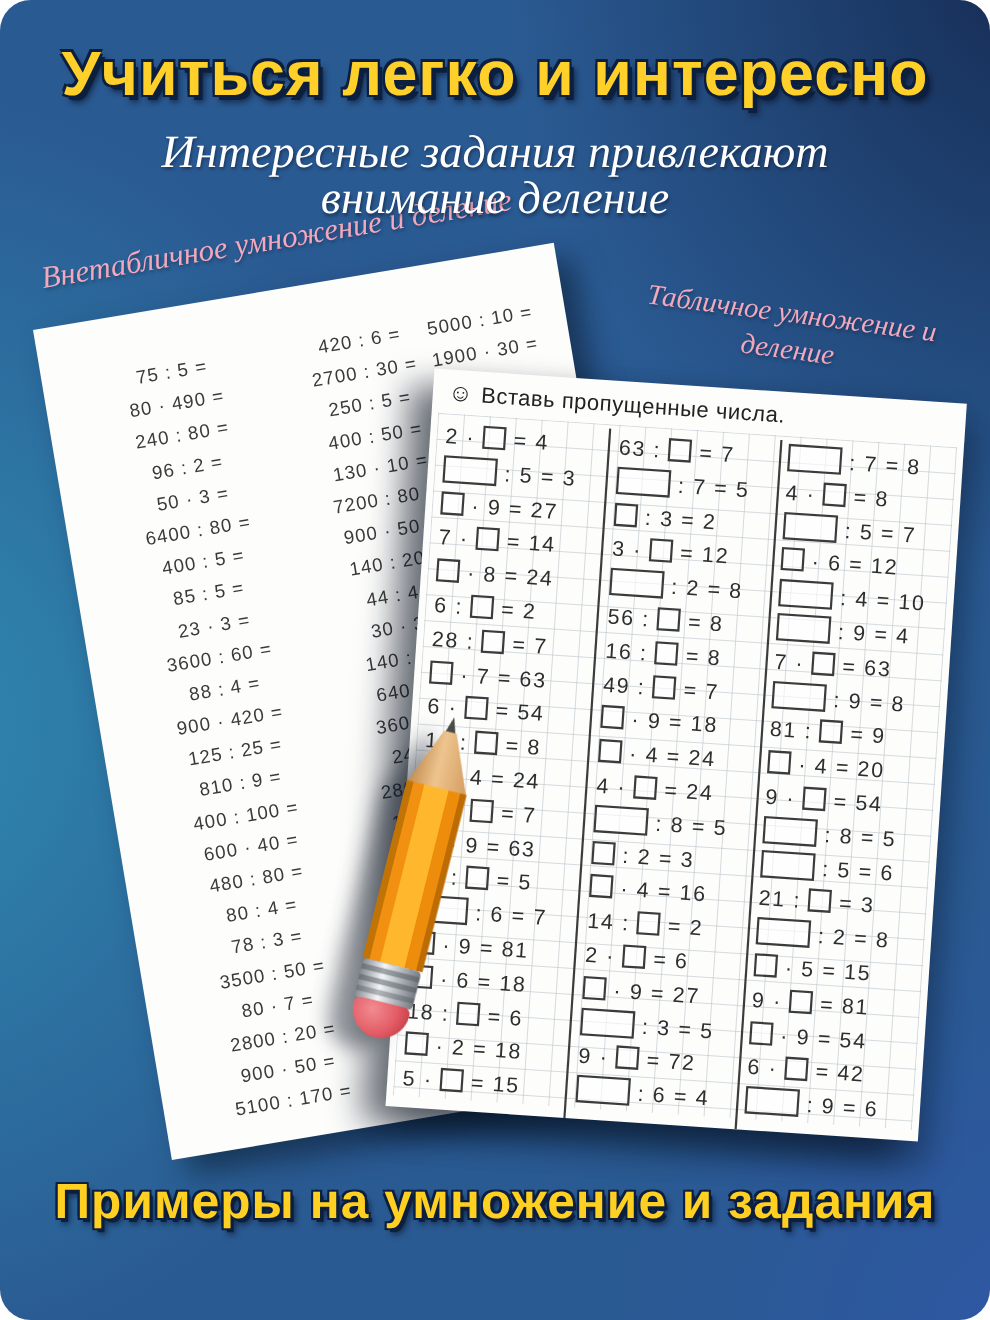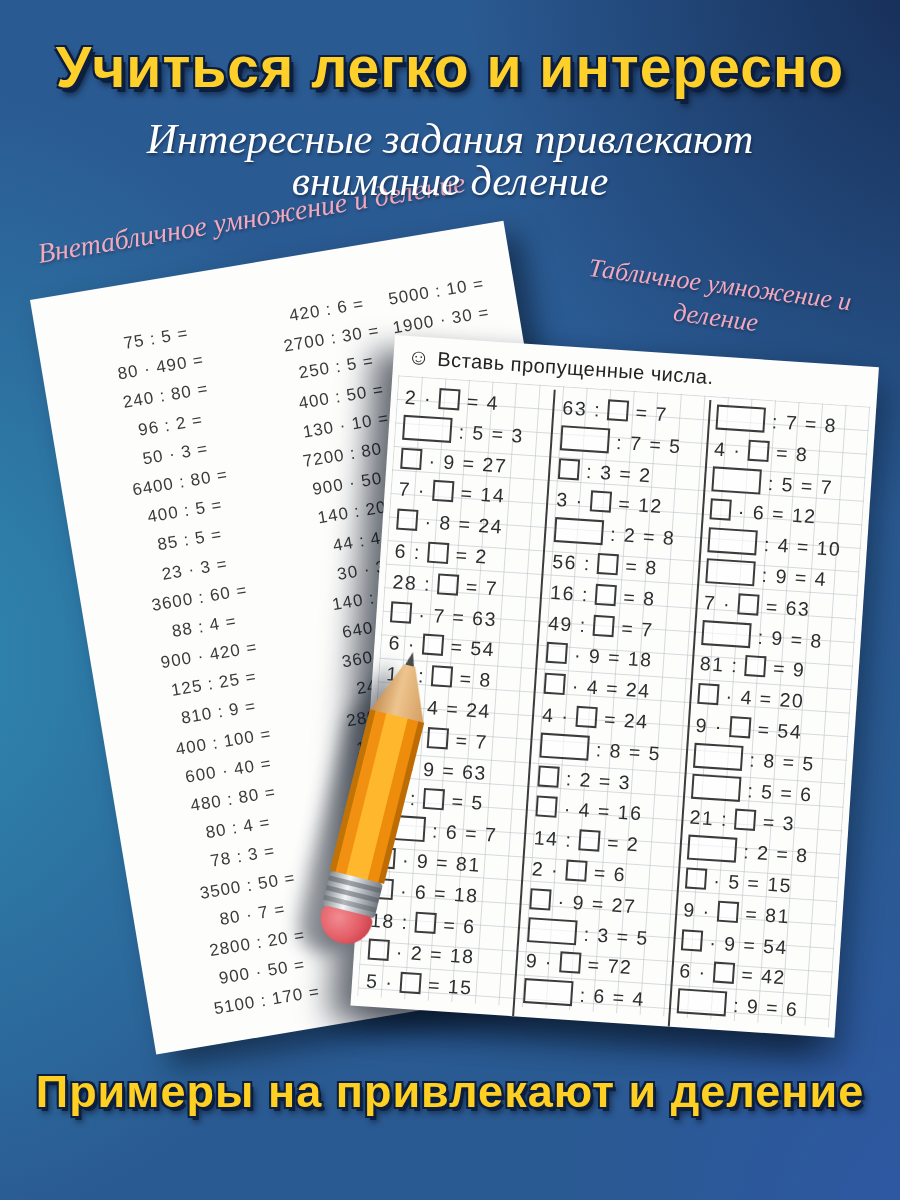--- a/index.html
+++ b/index.html
@@ -4,20 +4,21 @@
 <style>
   html,body{margin:0;padding:0;}
   .stage{
     position:relative;width:900px;height:1200px;overflow:hidden;
     font-family:"Liberation Sans",sans-serif;
     background-color:#2a5a92;
     background-image:
       radial-gradient(75% 60% at 108% 104%, #2f57a5 0%, rgba(47,87,165,0) 62%),
       radial-gradient(80% 70% at 106% -4%, #152a52 0%, rgba(21,42,82,0) 68%),
       radial-gradient(90% 78% at -10% 55%, #2f8ab1 0%, rgba(47,138,177,0) 62%);
+    border-radius: 28px;
   }
   
   .main-title{
     position:absolute;top:34px;left:0;width:100%;text-align:center;
     font-size:57px;font-weight:700;letter-spacing:1px;color:#ffd02a;z-index:6;margin:0;
     text-shadow:-2px -2px 0 #0d1f3e,2px -2px 0 #0d1f3e,-2px 2px 0 #0d1f3e,
                 2px 2px 0 #0d1f3e,4px 5px 0 #0d1f3e,5px 7px 6px rgba(8,16,34,.7);
   }
   .subtitle{
     position:absolute;top:118px;left:0;width:100%;text-align:center;z-index:6;
@@ -257,15 +258,15 @@
   </div>
 
   <div class="pencil">
     <div class="p-lead"></div>
     <div class="p-wood"></div>
     <div class="p-body"></div>
     <div class="p-ferrule"></div>
     <div class="p-eraser"></div>
   </div>
 
-  <h2 class="bottom-title">Примеры на привлекают и деление</h2>
+  <h2 class="bottom-title">Примеры на умножение и задания</h2>
 
 </div>
 
 </body></html>

